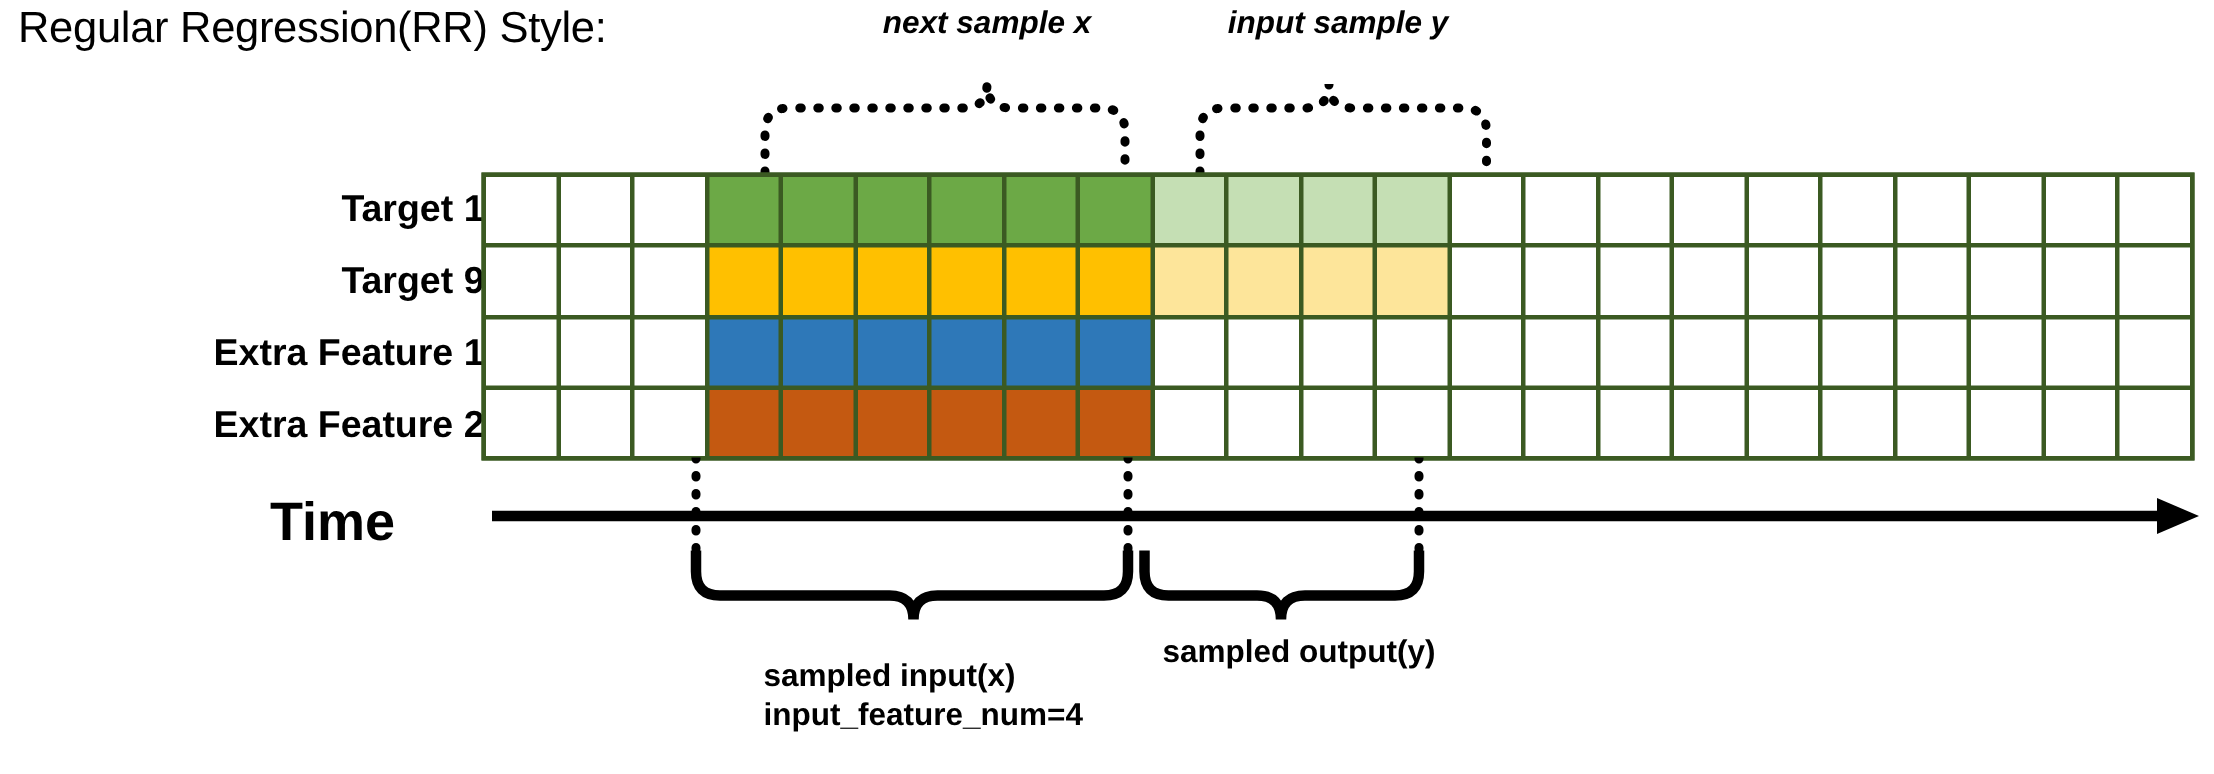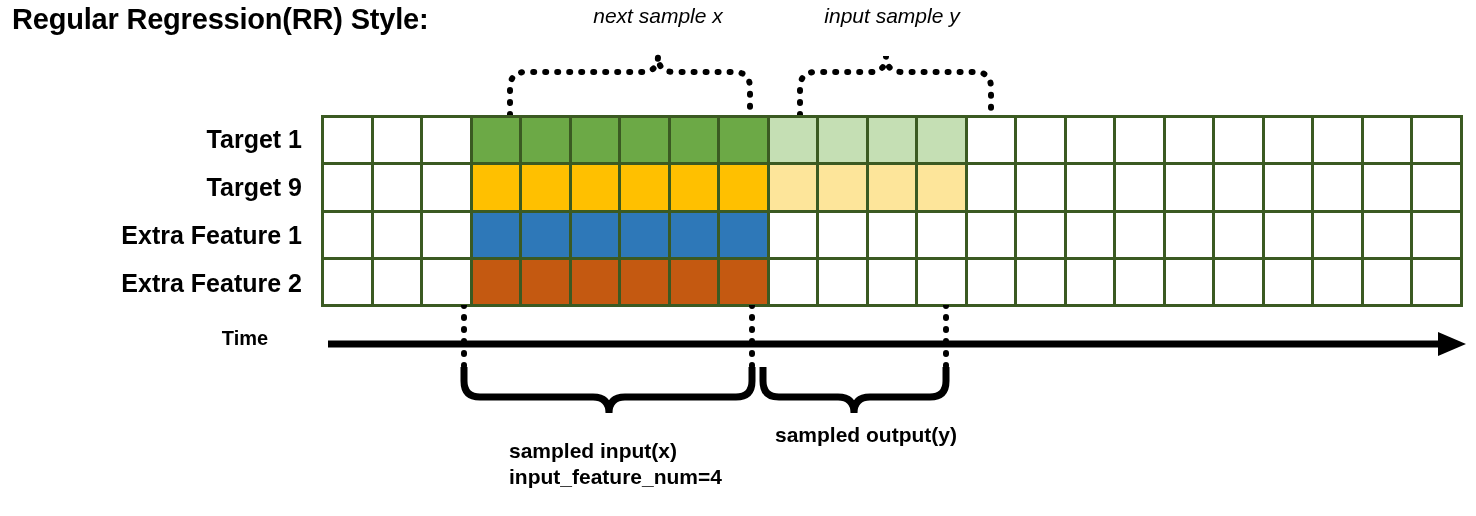--- a/index.html
+++ b/index.html
@@ -15,31 +15,31 @@
     font-family: "Liberation Sans", sans-serif;
     color: #000000;
   }
 
   
   #title {
     position: absolute;
     left: 12px;
     top: 3px;
     font-size: 29px;
-    font-weight: 700;
+    font-weight: 400;
     letter-spacing: -0.2px;
     white-space: nowrap;
   }
 
   
   .brace-label {
     position: absolute;
     font-size: 21px;
     font-style: italic;
-    font-weight: 400;
+    font-weight: 700;
     white-space: nowrap;
     text-align: center;
   }
   #label-next-x { left: 578px; top: 4px; width: 160px; }
   #label-next-y { left: 812px; top: 4px; width: 160px; }
 
   
   #top-braces {
     position: absolute;
     left: 0; top: 0;
@@ -47,20 +47,21 @@
     pointer-events: none;
   }
 
   
   #row-labels {
     position: absolute;
     left: 0;
     top: 115px;
     width: 312px;
     height: 192px;
+    padding-left: 21px;
   }
   .row-label {
     position: absolute;
     right: 10px;
     height: 48px;
     line-height: 48px;
     font-size: 25px;
     font-weight: 700;
     white-space: nowrap;
     text-align: right;
@@ -96,22 +97,22 @@
   .cell.goldlight  { background: #FDE59A; }
   .cell.blue       { background: #2E78B8; }
   .cell.orange     { background: #C45911; }
 
   
   #time-label {
     position: absolute;
     left: 180px;
     top: 327px;
     width: 130px;
-    text-align: center;
-    font-size: 20px;
+    text-align: left;
+    font-size: 36px;
     font-weight: 700;
   }
   #time-axis {
     position: absolute;
     left: 310px;
     top: 320px;
     width: 1166px;
     height: 46px;
     pointer-events: none;
   }

